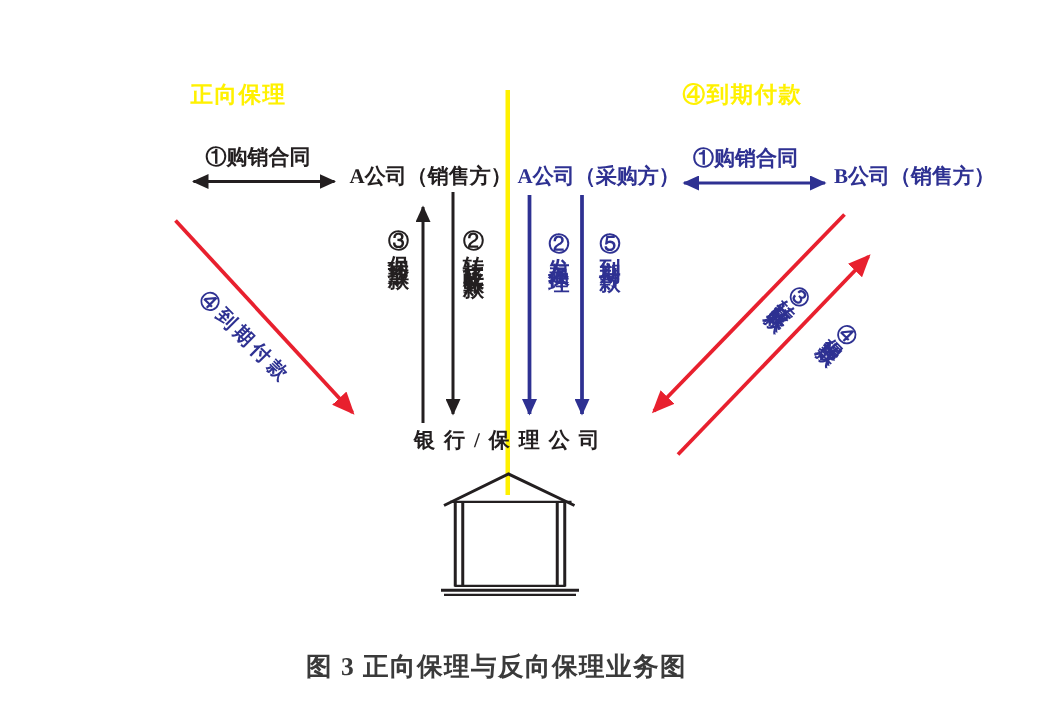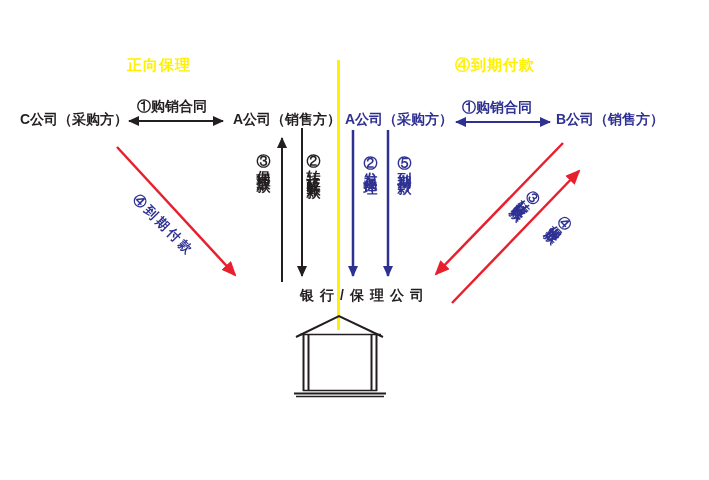--- a/index.html
+++ b/index.html
@@ -1,18 +1,18 @@
 <!DOCTYPE html>
 <html style="--yellow: #FFF100; --red: #E8202E; --blue: #2E3192; --ink: #231F20;"><head>
 <meta charset="utf-8">
 <style>
   html,body{margin:0;padding:0;background:#ffffff;}
   .canvas{
     position:relative;width:709px;height:480px;background:#ffffff;overflow:hidden;
-    font-family:Liberation Sans, sans-serif;
+    font-family:Liberation Serif, serif;
   }
   .canvas svg{position:absolute;left:0;top:0;}
   .lbl{position:absolute;font-weight:bold;font-size:14px;color:#2b2b2b;white-space:nowrap;line-height:1.15;}
   .yellow{color:var(--yellow,#FFF100);}
   .blue{color:var(--blue,#2E3192);}
   .ink{color:var(--ink,#231F20);}
   .section{font-size:15px;letter-spacing:1px;}
   .vtext{writing-mode:vertical-rl;text-orientation:upright;letter-spacing:3px;font-size:14px;}
   .rot45{transform:rotate(45deg);transform-origin:center center;font-size:13px;letter-spacing:3px;}
   .s-ink{stroke:var(--ink,#231F20);}
@@ -74,31 +74,31 @@
       <line x1="376.5" y1="334" x2="376.5" y2="391" class="s-ink w2"></line>
       <line x1="303" y1="390.5" x2="377" y2="390.5" class="s-ink w15"></line>
       <line x1="294" y1="393.5" x2="386" y2="393.5" class="s-ink w2"></line>
       <line x1="296" y1="396.5" x2="384" y2="396.5" class="s-ink w15"></line>
     </g>
   </svg>
 
   <div class="lbl yellow section" style="left:127px;top:56px;">正向保理</div>
   <div class="lbl yellow section" style="left:455px;top:56px;">④到期付款</div>
 
-  <div class="lbl ink" style="left:20px;top:111px;">C公司（采购方）</div>
   <div class="lbl ink" style="left:137px;top:98px;">①购销合同</div>
   <div class="lbl ink" style="left:233px;top:111px;">A公司（销售方）</div>
   <div class="lbl ink vtext" style="left:256px;top:142px;">③保理放款</div>
   <div class="lbl ink vtext" style="left:306px;top:142px;">②转让应收账款</div>
   <div class="lbl blue rot45" style="left:123px;top:218px;">④到期付款</div>
 
   <div class="lbl blue" style="left:345px;top:111px;text-align:right;">A公司（采购方）</div>
   <div class="lbl blue" style="left:462px;top:99px;">①购销合同</div>
   <div class="lbl blue" style="left:556px;top:111px;">B公司（销售方）</div>
   <div class="lbl blue vtext" style="left:363px;top:144px;">②发起保理</div>
   <div class="lbl blue vtext" style="left:397px;top:144px;">⑤到期付款</div>
   <div class="lbl blue vtext rot45" style="left:498px;top:168px;height:112px;letter-spacing:2px;">③转让应收账款</div>
   <div class="lbl blue vtext rot45" style="left:541px;top:198px;height:80px;letter-spacing:2px;">④保理放款</div>
 
-  <div class="lbl ink bank-label" style="left:276px;top:287px;margin-left:24px;">银行/保理公司</div>
+  <div class="lbl ink bank-label" style="left:276px;top:287px;">银行/保理公司</div>
 
+  <div class="lbl caption" style="left:204px;top:435px;">图 3  正向保理与反向保理业务图</div>
 
 </div>
 
 </body></html>

